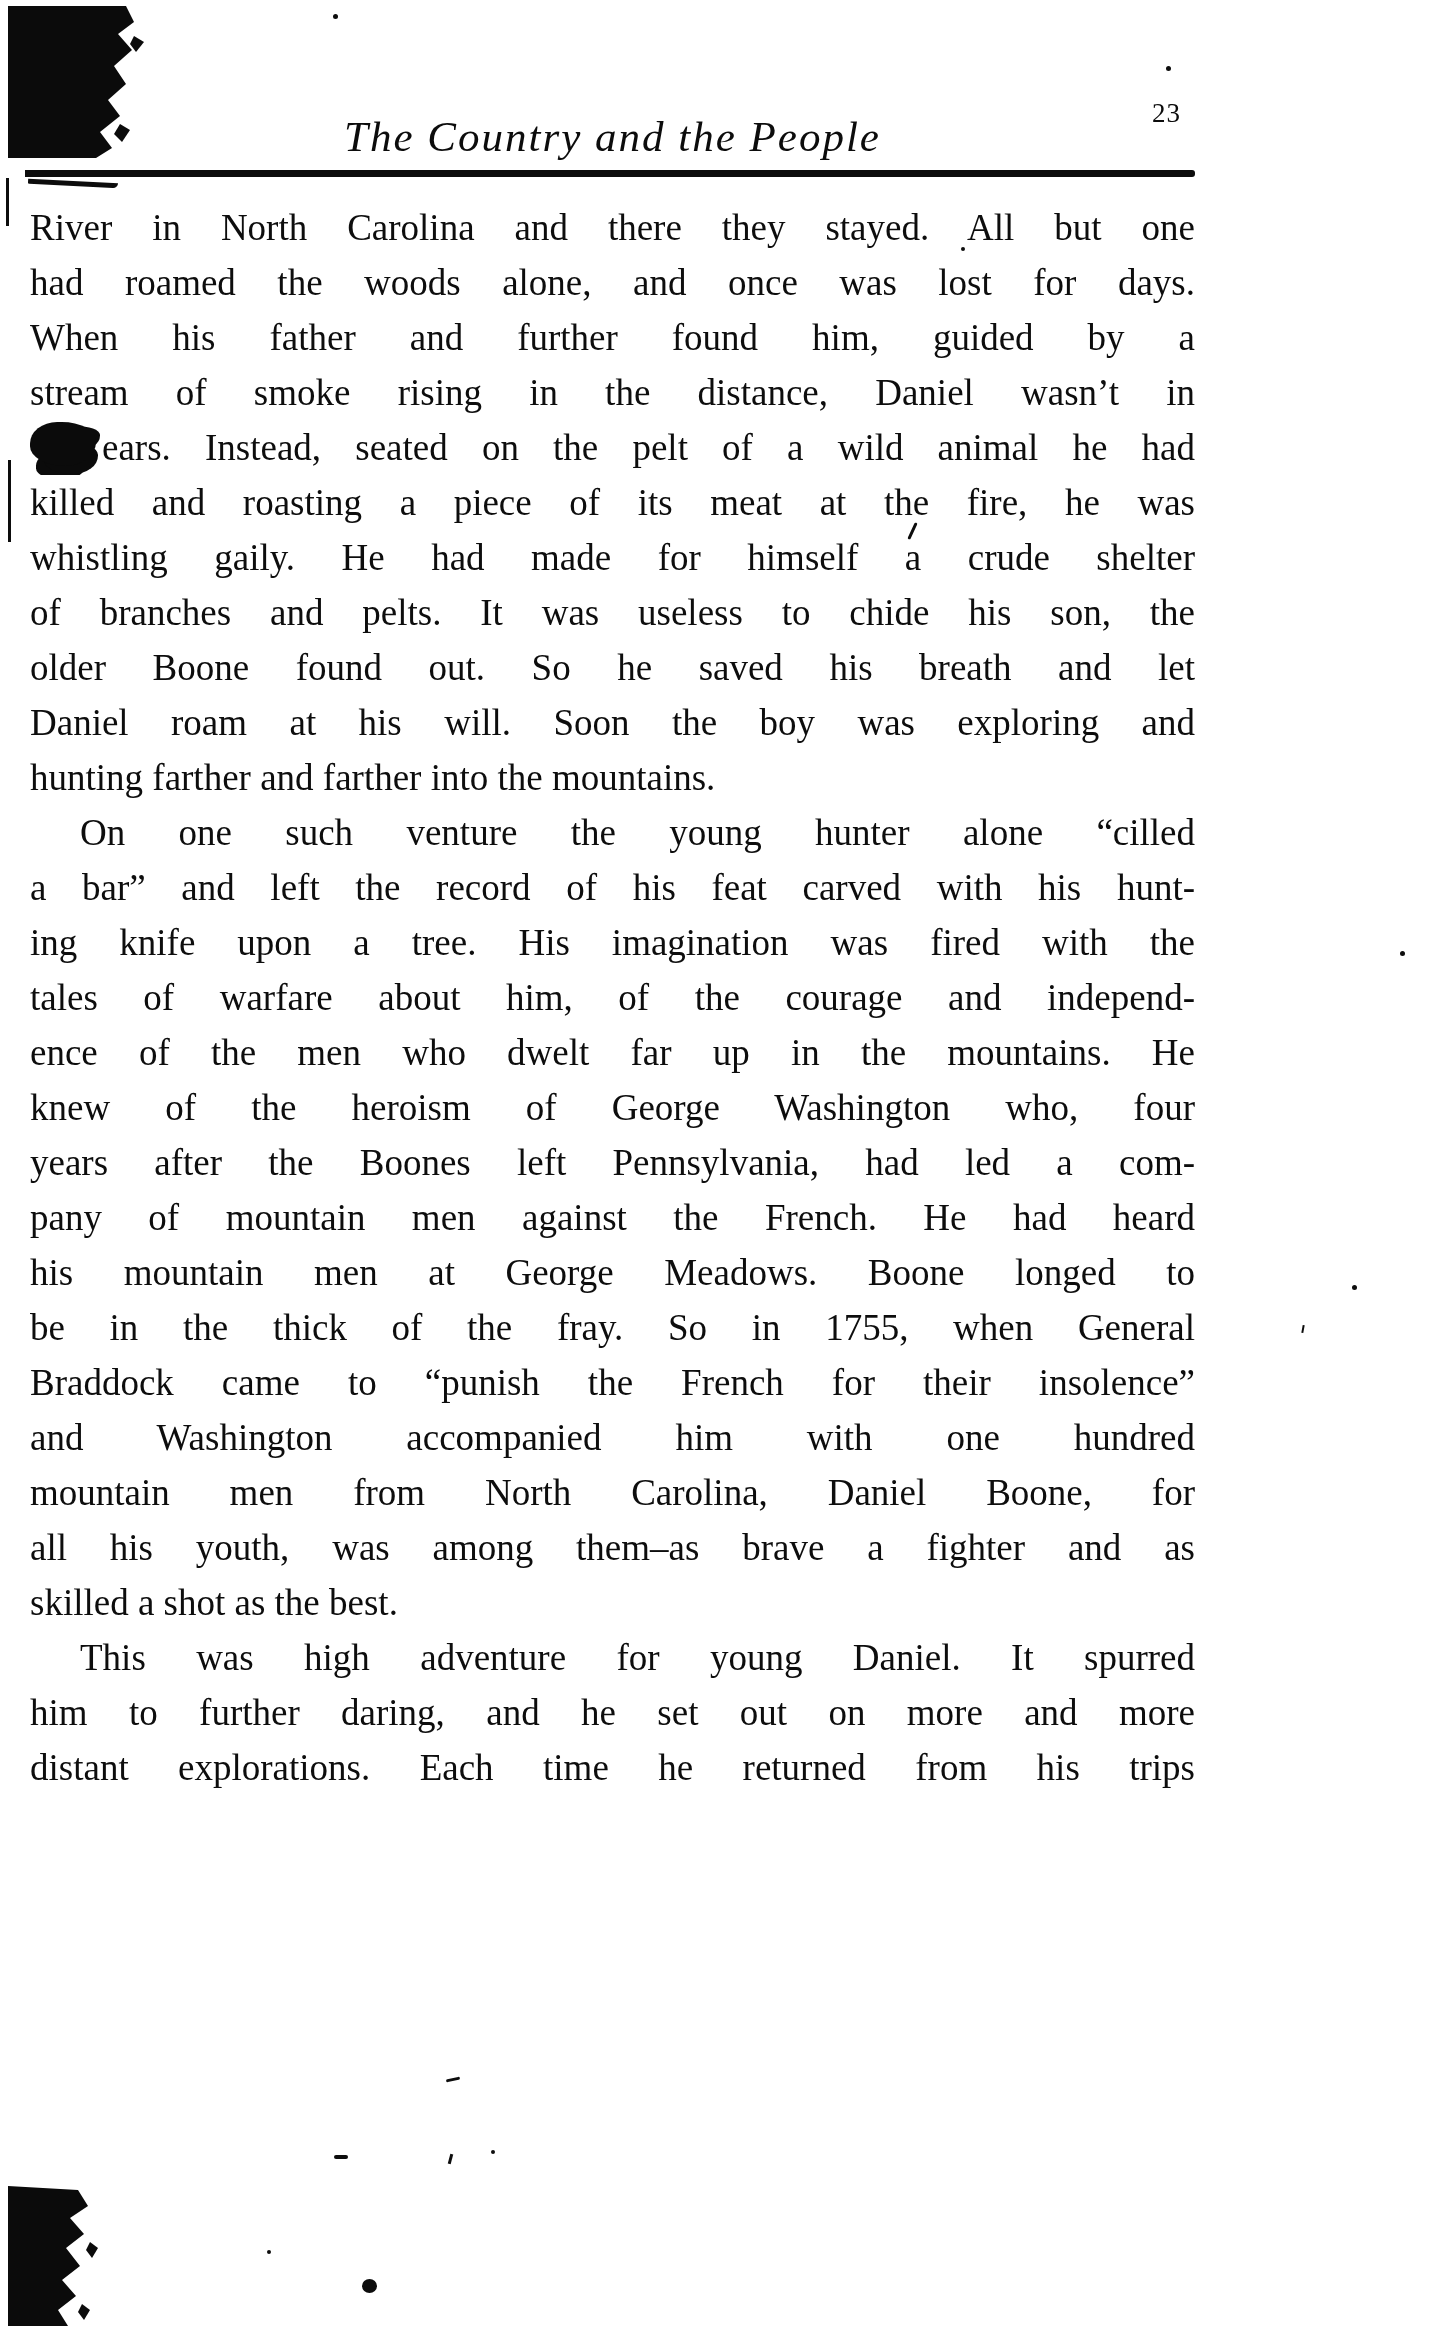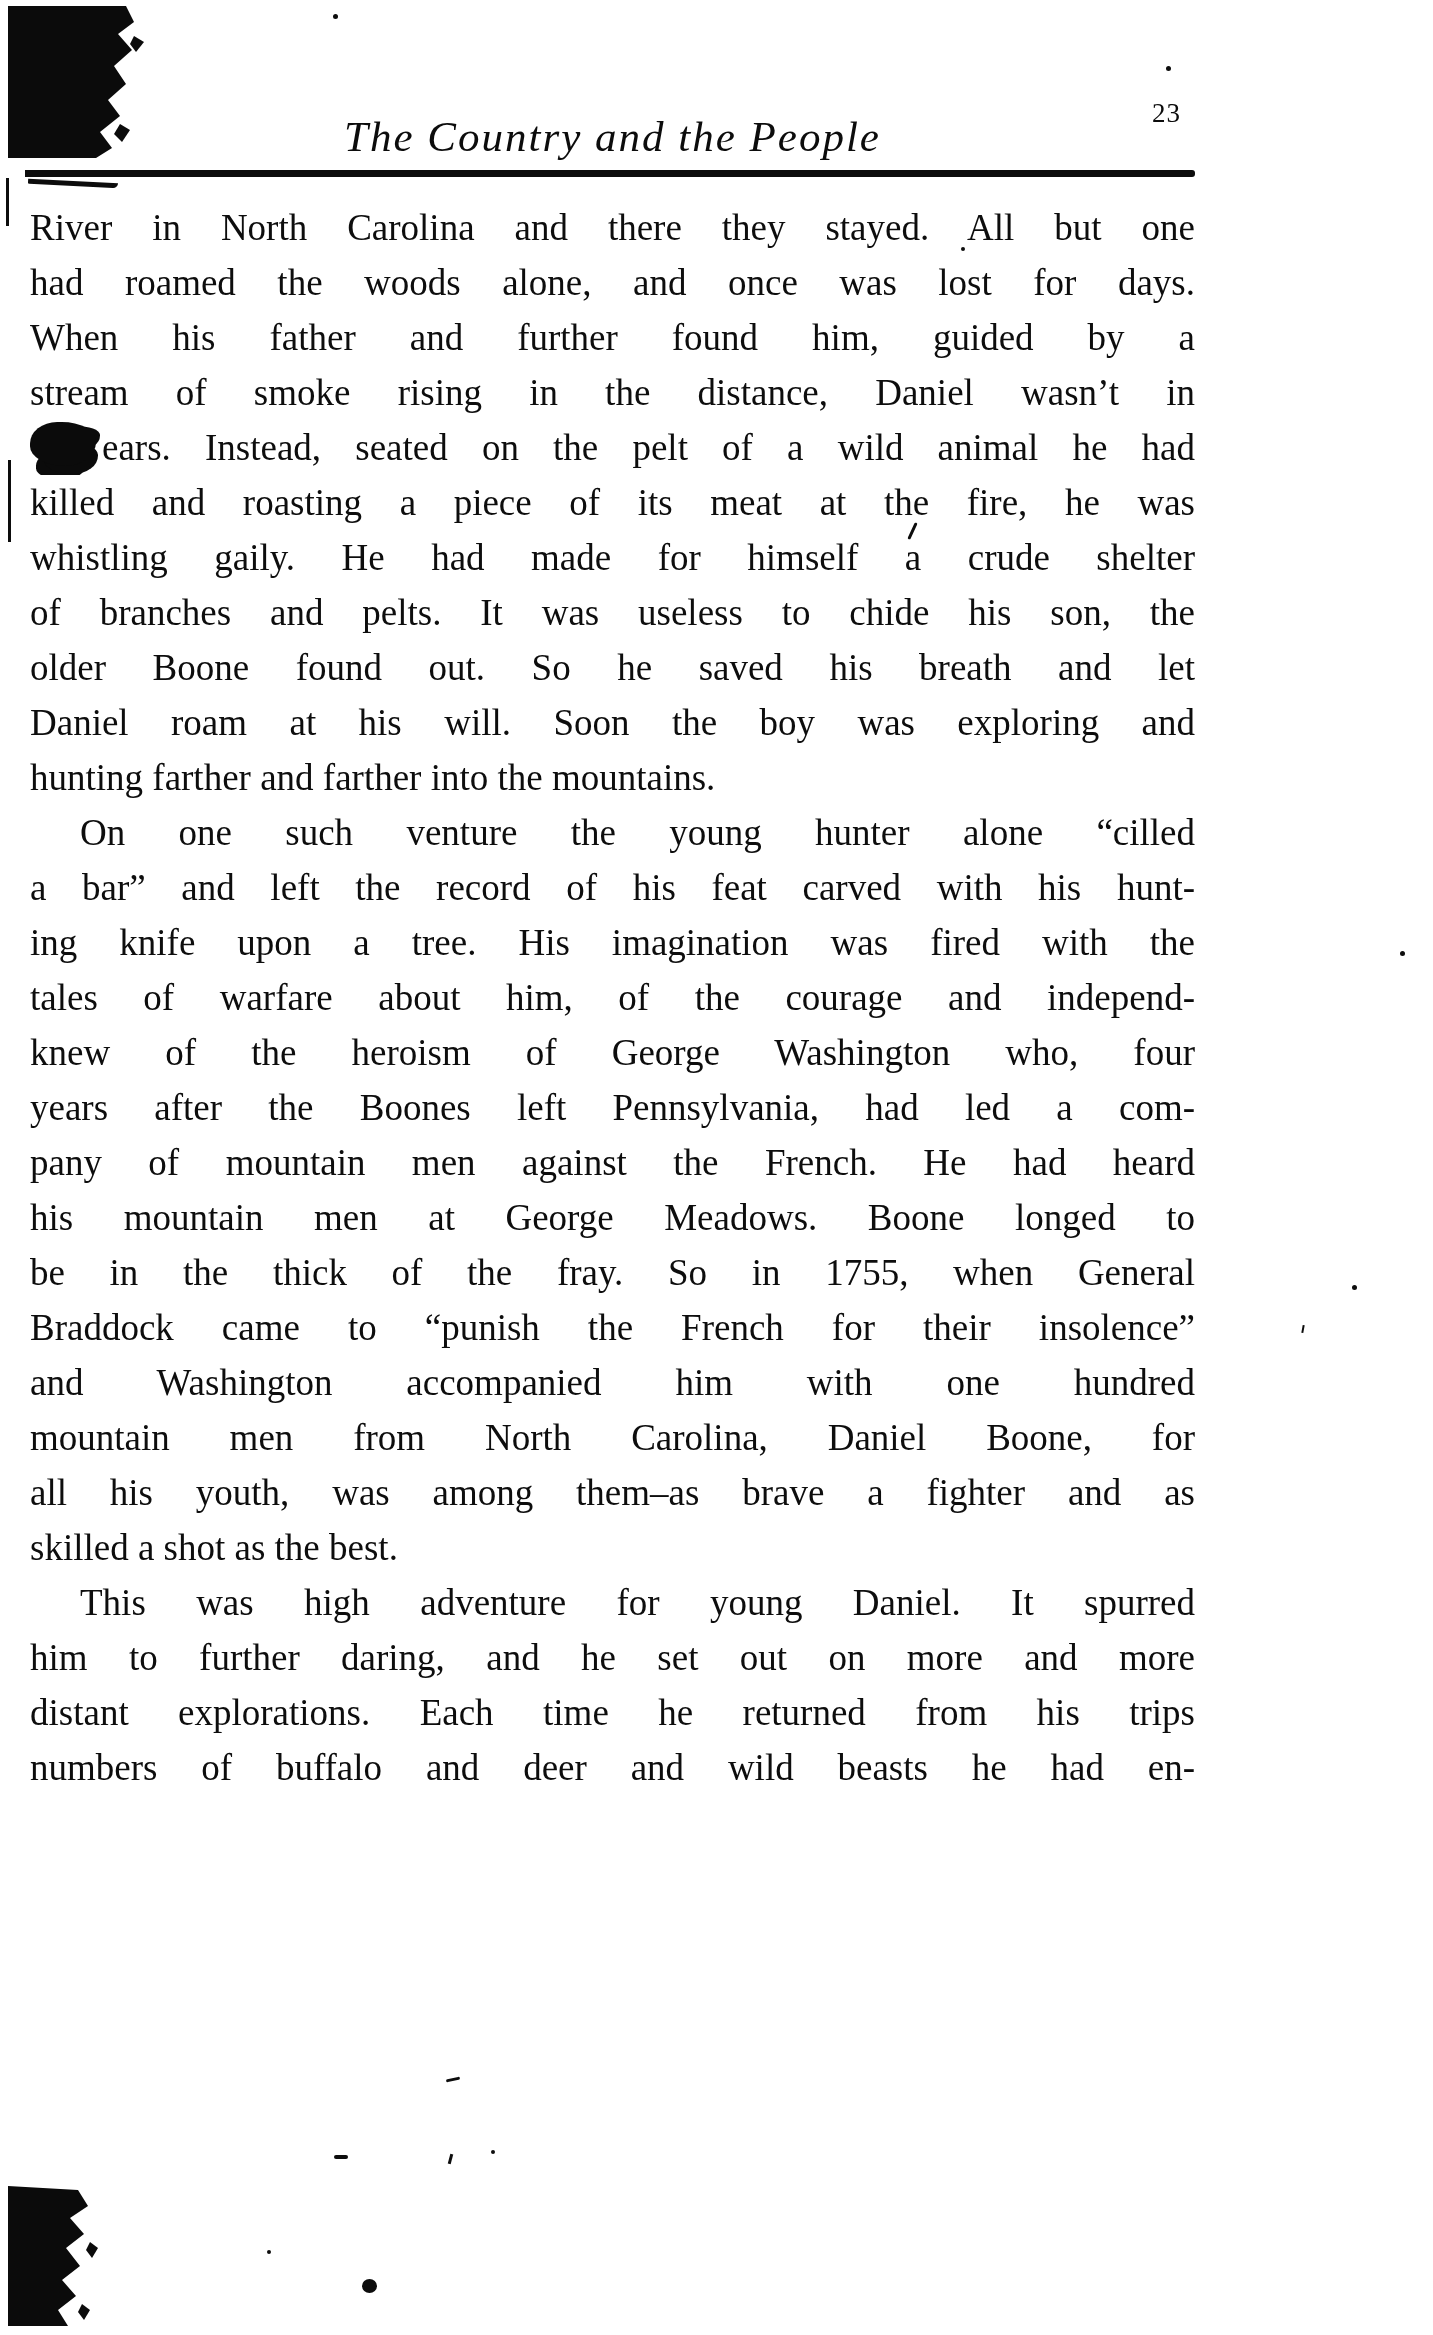--- a/index.html
+++ b/index.html
@@ -123,34 +123,34 @@
       <div class="text-line">killed and roasting a piece of its meat at the fire, he was</div>
       <div class="text-line">whistling gaily. He had made for himself a crude shelter</div>
       <div class="text-line">of branches and pelts. It was useless to chide his son, the</div>
       <div class="text-line">older Boone found out. So he saved his breath and let</div>
       <div class="text-line">Daniel roam at his will. Soon the boy was exploring and</div>
       <div class="text-line no-justify">hunting farther and farther into the mountains.</div>
       <div class="text-line indent">On one such venture the young hunter alone “cilled</div>
       <div class="text-line">a bar” and left the record of his feat carved with his hunt-</div>
       <div class="text-line">ing knife upon a tree. His imagination was fired with the</div>
       <div class="text-line">tales of warfare about him, of the courage and independ-</div>
+      <div class="text-line">ence of the men who dwelt far up in the mountains. He</div>
       <div class="text-line">knew of the heroism of George Washington who, four</div>
       <div class="text-line">years after the Boones left Pennsylvania, had led a com-</div>
       <div class="text-line">pany of mountain men against the French. He had heard</div>
       <div class="text-line">his mountain men at George Meadows. Boone longed to</div>
       <div class="text-line">be in the thick of the fray. So in 1755, when General</div>
       <div class="text-line">Braddock came to “punish the French for their insolence”</div>
       <div class="text-line">and Washington accompanied him with one hundred</div>
       <div class="text-line">mountain men from North Carolina, Daniel Boone, for</div>
       <div class="text-line">all his youth, was among them–as brave a fighter and as</div>
       <div class="text-line no-justify">skilled a shot as the best.</div>
       <div class="text-line indent">This was high adventure for young Daniel. It spurred</div>
       <div class="text-line">him to further daring, and he set out on more and more</div>
       <div class="text-line">distant explorations. Each time he returned from his trips</div>
-      <div class="text-line">numbers of buffalo and deer and wild beasts he had en-</div>
     </div>
 
   <div class="speck" style="left:333px; top:14px; width:5px; height:5px;"></div>
   <div class="speck" style="left:1166px; top:66px; width:5px; height:5px;"></div>
   <div class="speck" style="left:961px; top:247px; width:4px; height:4px;"></div>
   <div class="stroke" style="left:911px; top:522px; width:3px; height:18px; transform:rotate(25deg); border-radius:2px;"></div>
   <div class="speck" style="left:1400px; top:951px; width:5px; height:5px;"></div>
   <div class="speck" style="left:1352px; top:1285px; width:5px; height:5px;"></div>
   <div class="stroke" style="left:1302px; top:1325px; width:2px; height:8px; transform:rotate(10deg);"></div>
   <div class="stroke" style="left:446px; top:2078px; width:14px; height:3px; transform:rotate(-12deg); border-radius:2px;"></div>

